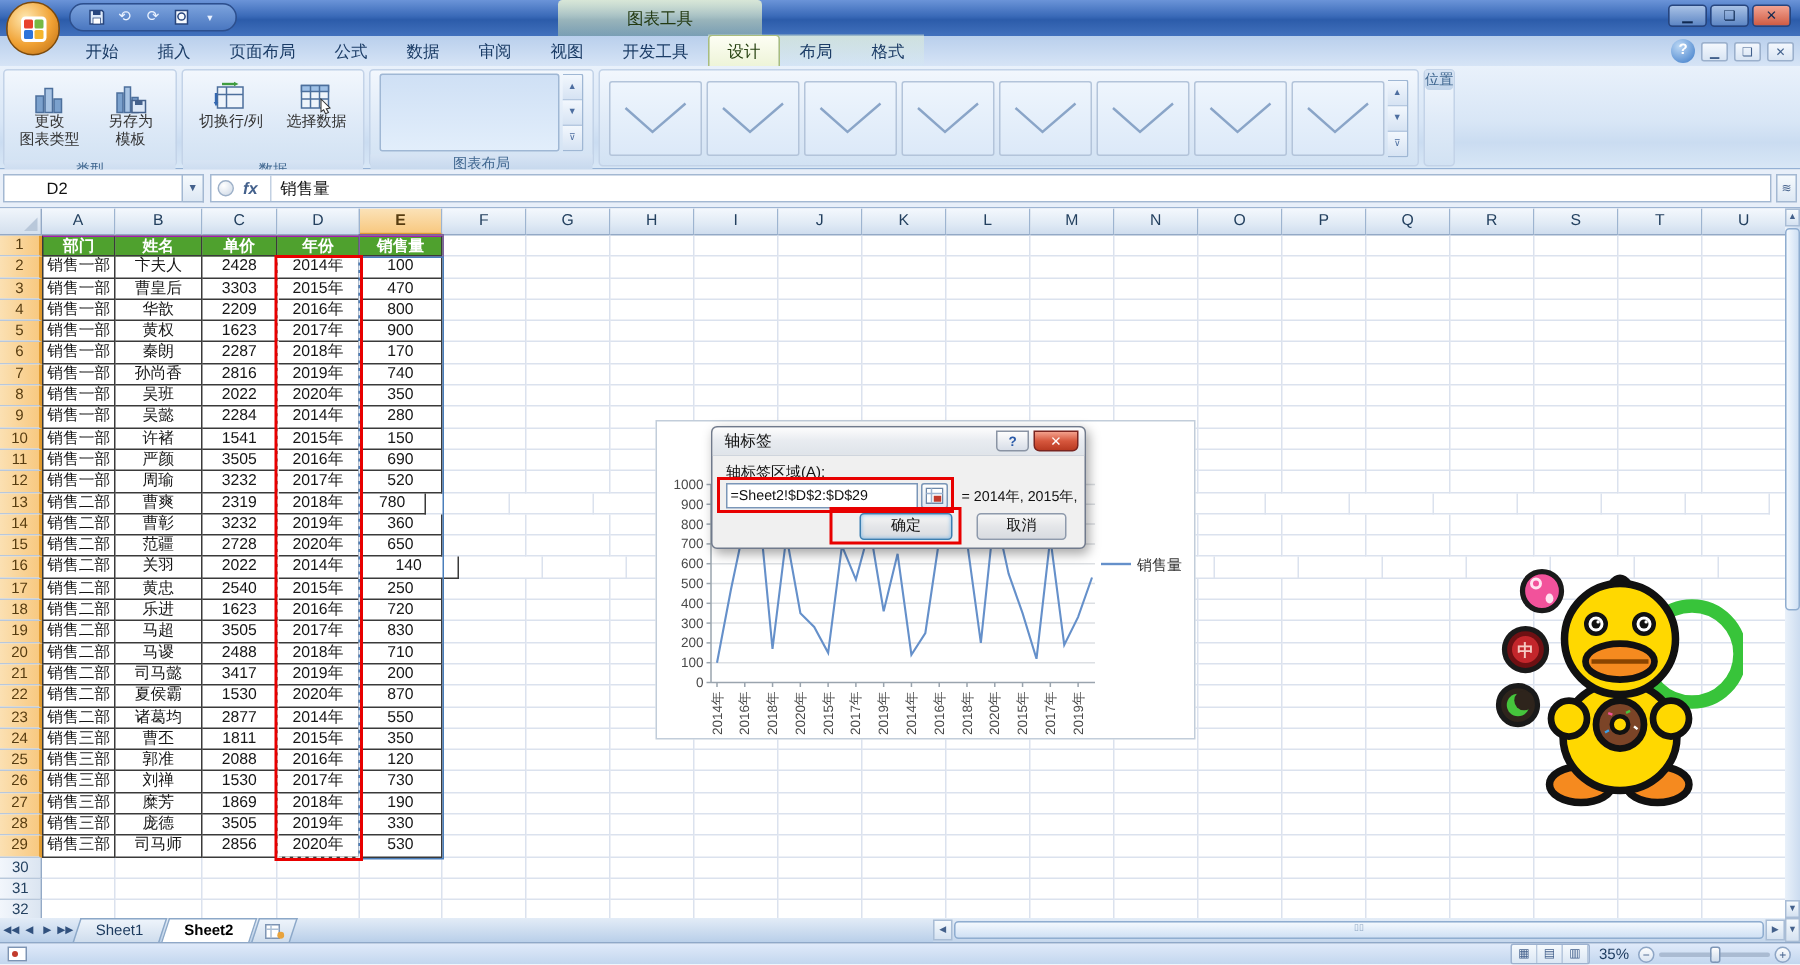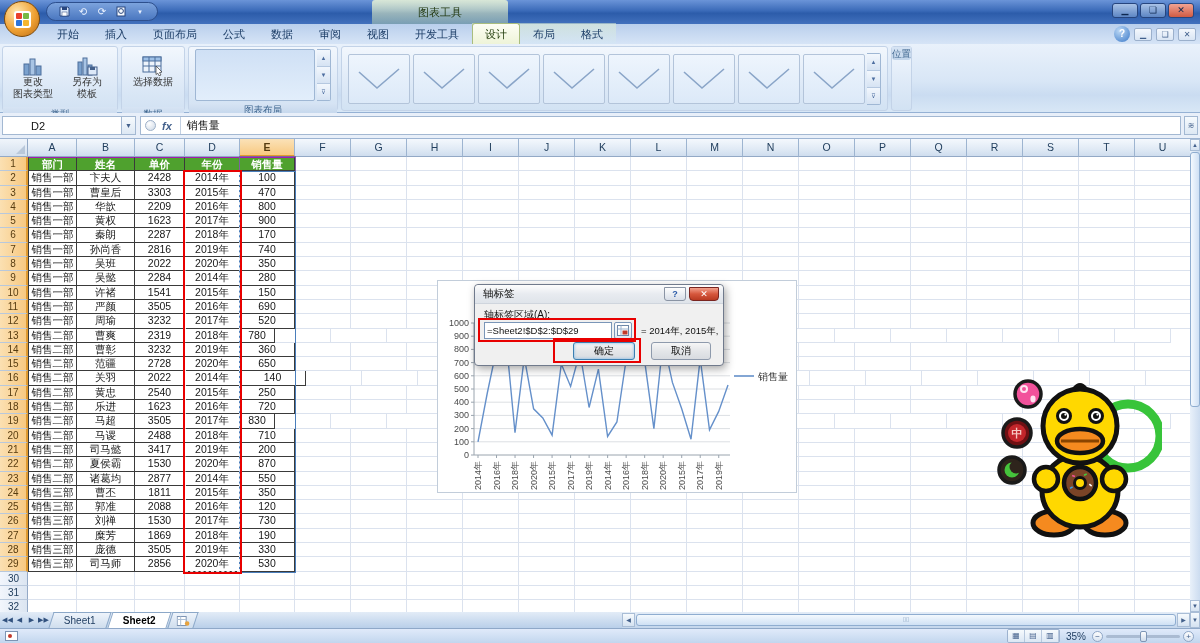--- a/index.html
+++ b/index.html
@@ -263,20 +263,34 @@
               </svg>
           </div>
           <div class="bl"><span>另存为</span><br><span>模板</span></div>
         </div>
       </div>
       <div class="rg-label">类型</div>
     </div>
 
     <div class="rgroup">
       <div class="rg-body">
+        <div class="bigbtn" style="width:56px">
+          <div class="bi">
+            <svg width="24" height="22" viewBox="0 0 24 22">
+                <rect x="3" y="4" width="17" height="14" fill="#eef4fb" stroke="#4c6f9c"></rect>
+                <line x1="3" y1="9" x2="20" y2="9" stroke="#4c6f9c"></line>
+                <line x1="9" y1="4" x2="9" y2="18" stroke="#4c6f9c"></line>
+                <path d="M6 2 L14 2" stroke="#3f9c3f" stroke-width="1.6"></path>
+                <path d="M14 0.5 L17 2 L14 3.5 Z" fill="#3f9c3f"></path>
+                <path d="M2 8 L2 14" stroke="#3468b0" stroke-width="1.6"></path>
+                <path d="M0.5 14 L2 17 L3.5 14 Z" fill="#3468b0"></path>
+              </svg>
+          </div>
+          <div class="bl">切换行/列</div>
+        </div>
         <div class="bigbtn" style="width:54px">
           <div class="bi">
             <svg width="24" height="22" viewBox="0 0 24 22">
                 <rect x="2" y="3" width="18" height="15" fill="#eef4fb" stroke="#4c6f9c"></rect>
                 <rect x="2" y="3" width="18" height="4" fill="#9ec0e6" stroke="#4c6f9c"></rect>
                 <line x1="8" y1="3" x2="8" y2="18" stroke="#4c6f9c"></line>
                 <line x1="14" y1="3" x2="14" y2="18" stroke="#4c6f9c"></line>
                 <line x1="2" y1="12" x2="20" y2="12" stroke="#4c6f9c"></line>
                 <path d="M15 12 L21 18 L18.5 18.6 L20 21 L18 21.8 L16.8 19.2 L15 20.5 Z" fill="#fff" stroke="#333" stroke-width=".7"></path>
               </svg>
@@ -680,21 +694,21 @@
         <div class="g-cell" style="width:56px"></div>
         <div class="g-cell" style="width:56px"></div>
         <div class="g-cell" style="width:56px"></div>
       </div>
       <div class="g-row">
         <div class="g-rh sel">13</div>
         <div class="g-cell tbl cl" style="width:49px">销售二部</div>
         <div class="g-cell tbl" style="width:58px">曹爽</div>
         <div class="g-cell tbl" style="width:50px">2319</div>
         <div class="g-cell tbl" style="width:55px">2018年</div>
-        <div class="g-cell tbl" style="width:35px">780</div>
+        <div class="g-cell tbl" style="width:44px">780</div>
         <div class="g-cell" style="width:56px"></div>
         <div class="g-cell" style="width:56px"></div>
         <div class="g-cell" style="width:56px"></div>
         <div class="g-cell" style="width:56px"></div>
         <div class="g-cell" style="width:56px"></div>
         <div class="g-cell" style="width:56px"></div>
         <div class="g-cell" style="width:56px"></div>
         <div class="g-cell" style="width:56px"></div>
         <div class="g-cell" style="width:56px"></div>
         <div class="g-cell" style="width:56px"></div>
@@ -824,21 +838,21 @@
         <div class="g-cell" style="width:56px"></div>
         <div class="g-cell" style="width:56px"></div>
         <div class="g-cell" style="width:56px"></div>
       </div>
       <div class="g-row">
         <div class="g-rh sel">19</div>
         <div class="g-cell tbl cl" style="width:49px">销售二部</div>
         <div class="g-cell tbl" style="width:58px">马超</div>
         <div class="g-cell tbl" style="width:50px">3505</div>
         <div class="g-cell tbl" style="width:55px">2017年</div>
-        <div class="g-cell tbl" style="width:35px">830</div>
+        <div class="g-cell tbl" style="width:55px">830</div>
         <div class="g-cell" style="width:56px"></div>
         <div class="g-cell" style="width:56px"></div>
         <div class="g-cell" style="width:56px"></div>
         <div class="g-cell" style="width:56px"></div>
         <div class="g-cell" style="width:56px"></div>
         <div class="g-cell" style="width:56px"></div>
         <div class="g-cell" style="width:56px"></div>
         <div class="g-cell" style="width:56px"></div>
         <div class="g-cell" style="width:56px"></div>
         <div class="g-cell" style="width:56px"></div>

